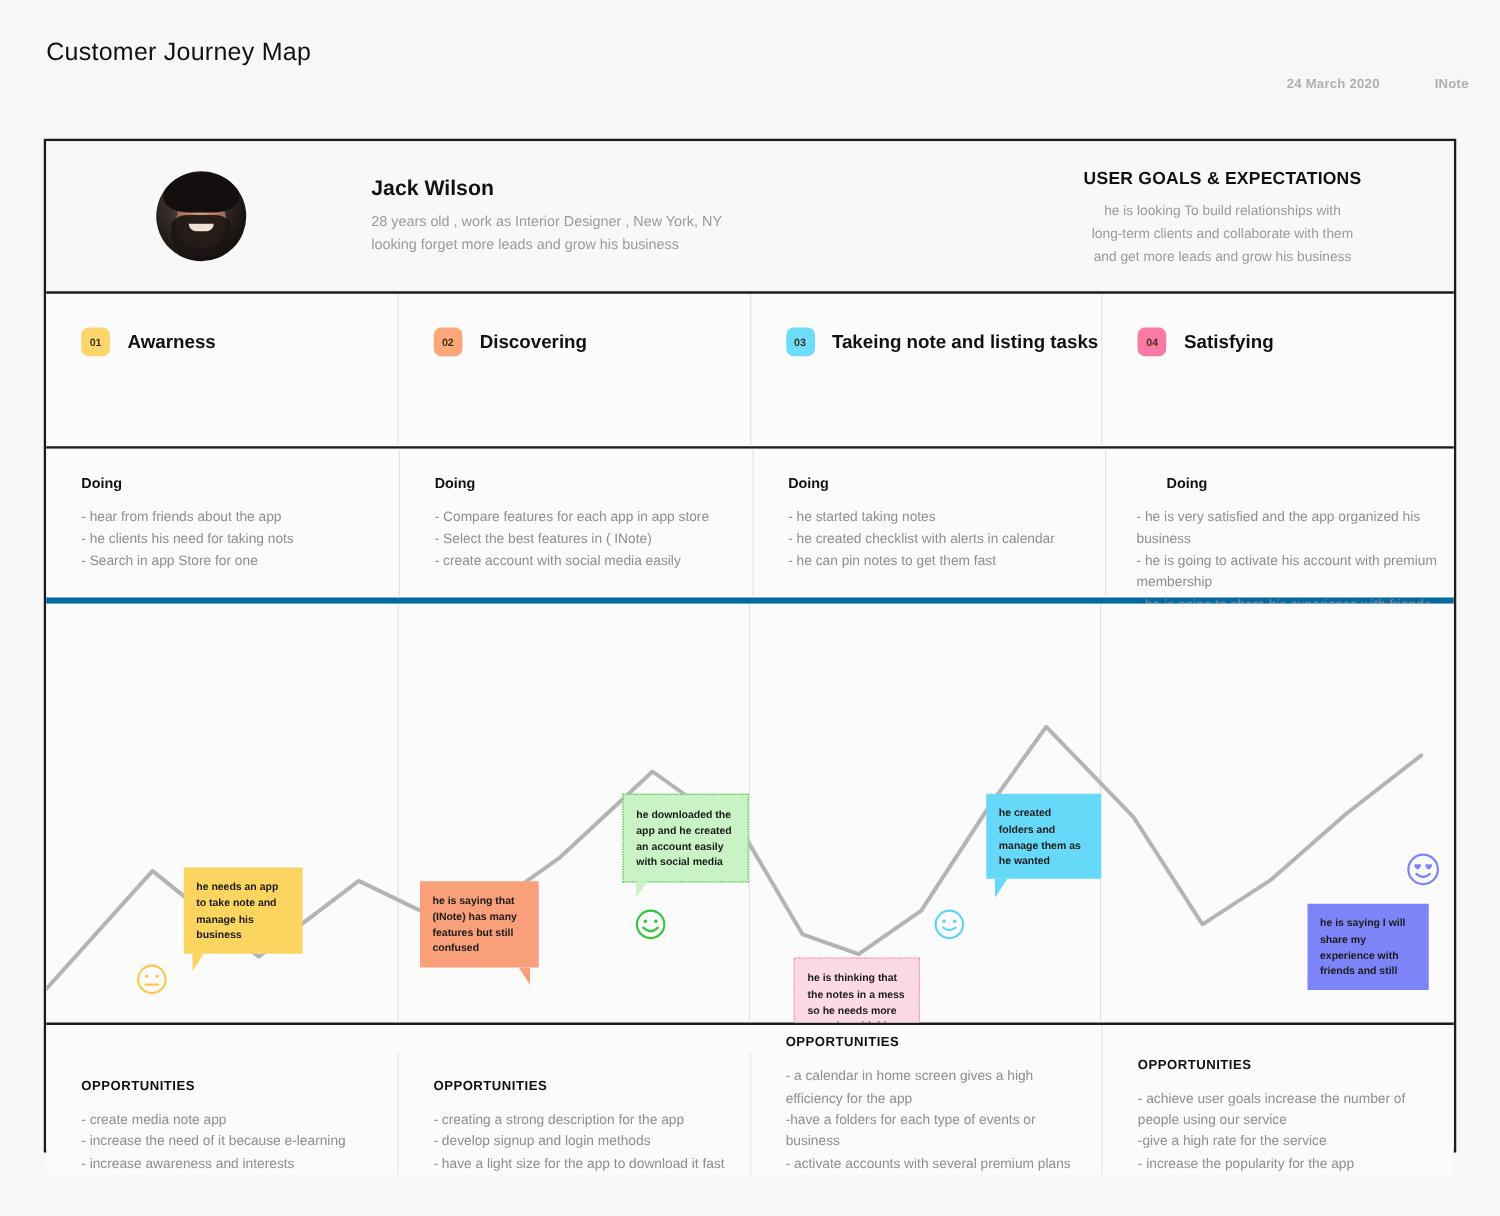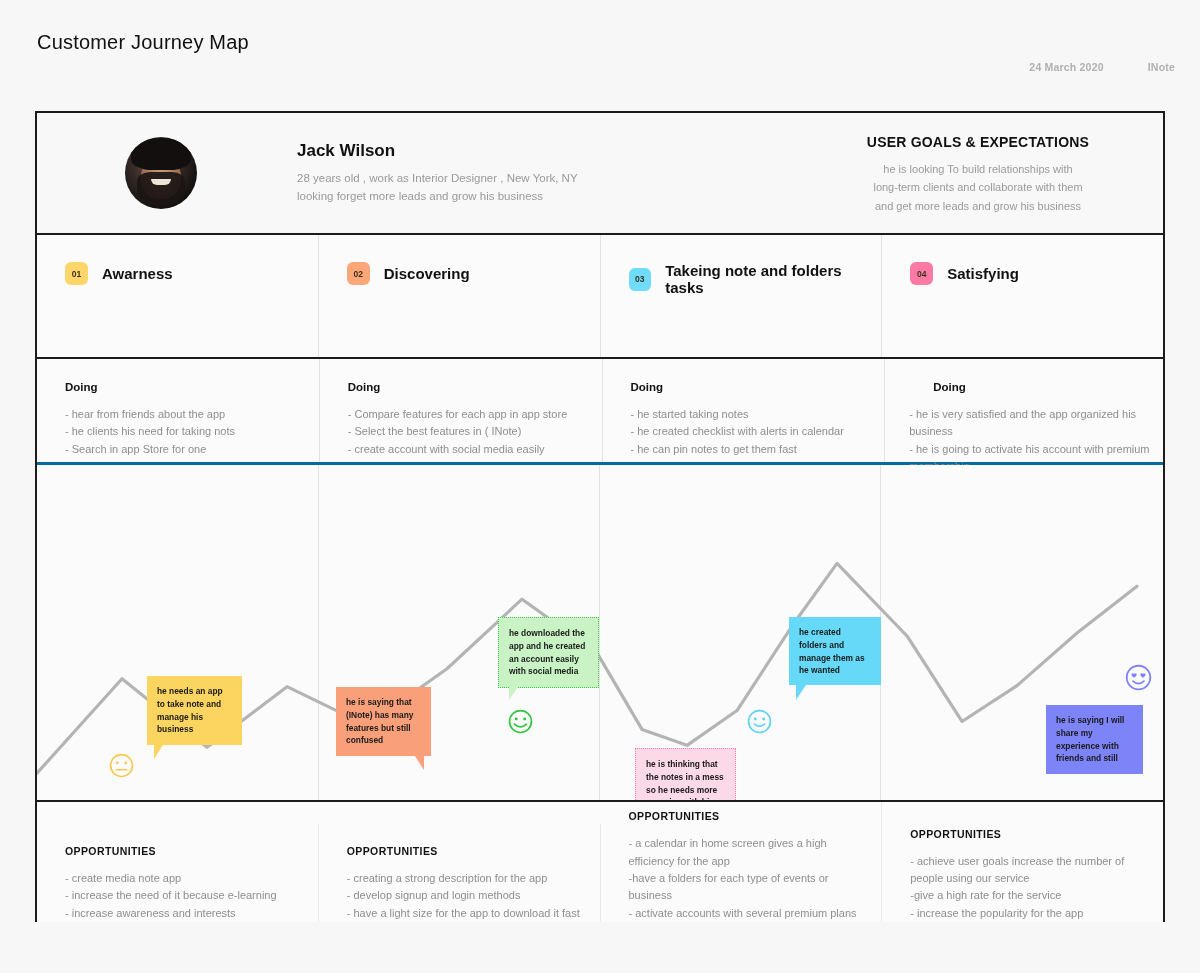--- a/index.html
+++ b/index.html
@@ -68,21 +68,21 @@
   .stage:last-child { border-right: none; }
   .stage-head { display: flex; align-items: center; gap: 14px; }
   .badge {
     width: 23px; height: 23px; border-radius: 6px;
     font-size: 8.5px; font-weight: bold; color: #3d3118;
     display: flex; align-items: center; justify-content: center; text-align: right;
   }
   .stage-label { font-size: 15px; font-weight: bold; color: #111; }
 
   
-  .doings { display: flex; height: 106px; border-bottom: 3px solid #0369a1; background: #fbfbfb; }
+  .doings { display: flex; height: 124px; border-bottom: 5px solid #0369a1; background: #fbfbfb; }
   .doing { flex: 1; border-right: 1px solid #e3e3e3; padding: 22px 12px 0 28px; }
   .doing:last-child { border-right: none; }
   .doing-title { font-size: 11.5px; font-weight: bold; color: #111; margin-bottom: 13px; }
   .doing-line { font-size: 11px; color: #8e8e8e; line-height: 1.58; white-space: nowrap; }
   .doing.wide .doing-line { white-space: normal; }
 
   
   .journey { position: relative; height: 337px; background: #fbfbfb; border-bottom: 2px solid #1c1c1c; overflow: hidden; }
   .col-div { position: absolute; top: 0; bottom: 0; width: 1px; background: #e3e3e3; }
   .journey svg.curve { position: absolute; left: 0; top: 0; width: 100%; height: 100%; }
@@ -150,21 +150,21 @@
       </div>
       <div class="stage">
         <div class="stage-head">
           <div class="badge" style="background:#fba77a">02</div>
           <div class="stage-label">Discovering</div>
         </div>
       </div>
       <div class="stage">
         <div class="stage-head">
           <div class="badge" style="background:#6fdcfb">03</div>
-          <div class="stage-label">Takeing note and folders tasks</div>
+          <div class="stage-label">Takeing note and listing tasks</div>
         </div>
       </div>
       <div class="stage">
         <div class="stage-head">
           <div class="badge" style="background:#fb7aa5">04</div>
           <div class="stage-label">Satisfying</div>
         </div>
       </div>
     </div>
 

